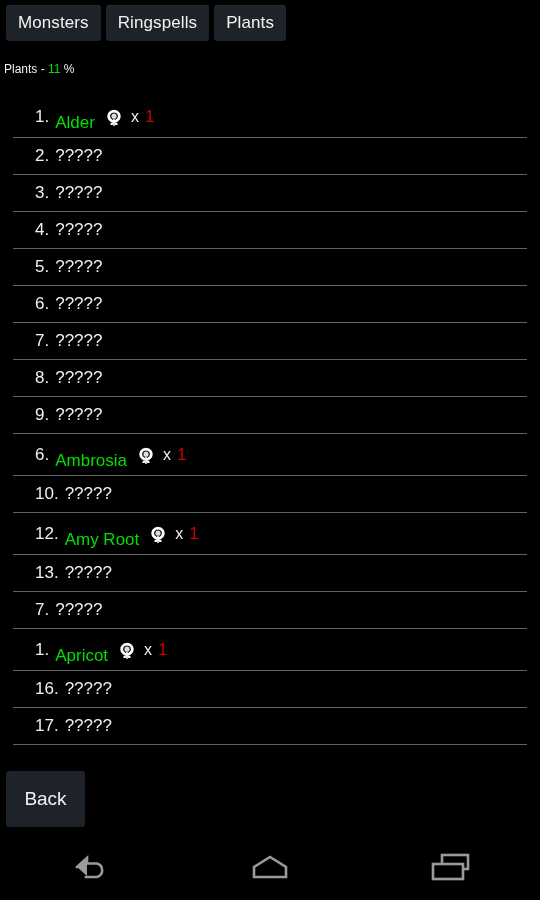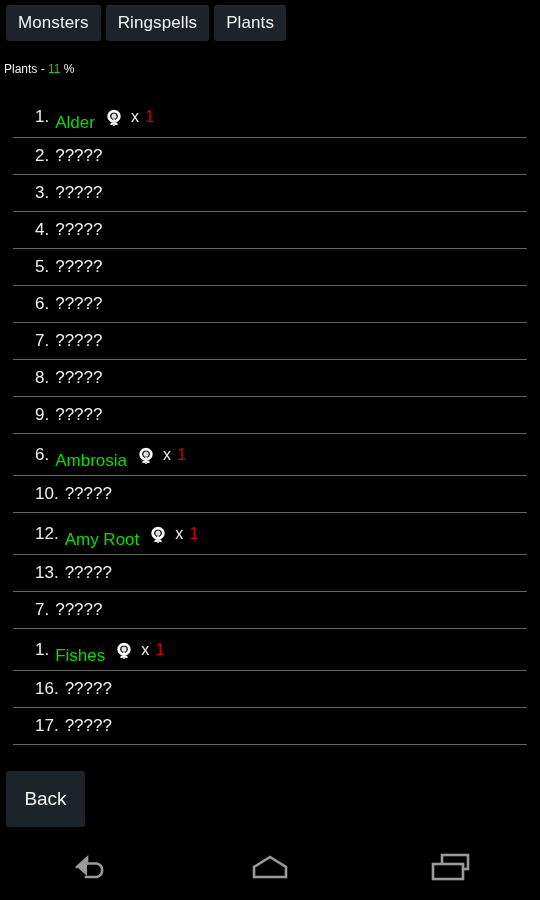--- a/index.html
+++ b/index.html
@@ -253,21 +253,21 @@
       <div class="row">
         <span class="idx">13.</span>
         <span class="unknown">?????</span>
       </div>
       <div class="row">
         <span class="idx">7.</span>
         <span class="unknown">?????</span>
       </div>
       <div class="row has-item">
         <span class="idx">1.</span>
-        <span class="nm">Fishes</span>
+        <span class="nm">Apricot</span>
         <span class="flower"><svg width="20" height="20" viewBox="0 0 20 20">
             <ellipse cx="10.00" cy="3.20" rx="2.5" ry="1.5" fill="#ffffff" transform="rotate(0.0 10.00 3.20)"></ellipse>
             <ellipse cx="13.06" cy="4.15" rx="2.5" ry="1.5" fill="#ffffff" transform="rotate(36.0 13.06 4.15)"></ellipse>
             <ellipse cx="14.95" cy="6.65" rx="2.5" ry="1.5" fill="#ffffff" transform="rotate(72.0 14.95 6.65)"></ellipse>
             <ellipse cx="14.95" cy="9.75" rx="2.5" ry="1.5" fill="#ffffff" transform="rotate(108.0 14.95 9.75)"></ellipse>
             <ellipse cx="13.06" cy="12.25" rx="2.5" ry="1.5" fill="#ffffff" transform="rotate(144.0 13.06 12.25)"></ellipse>
             <ellipse cx="10.00" cy="13.20" rx="2.5" ry="1.5" fill="#ffffff" transform="rotate(180.0 10.00 13.20)"></ellipse>
             <ellipse cx="6.94" cy="12.25" rx="2.5" ry="1.5" fill="#ffffff" transform="rotate(216.0 6.94 12.25)"></ellipse>
             <ellipse cx="5.05" cy="9.75" rx="2.5" ry="1.5" fill="#ffffff" transform="rotate(252.0 5.05 9.75)"></ellipse>
             <ellipse cx="5.05" cy="6.65" rx="2.5" ry="1.5" fill="#ffffff" transform="rotate(288.0 5.05 6.65)"></ellipse>

